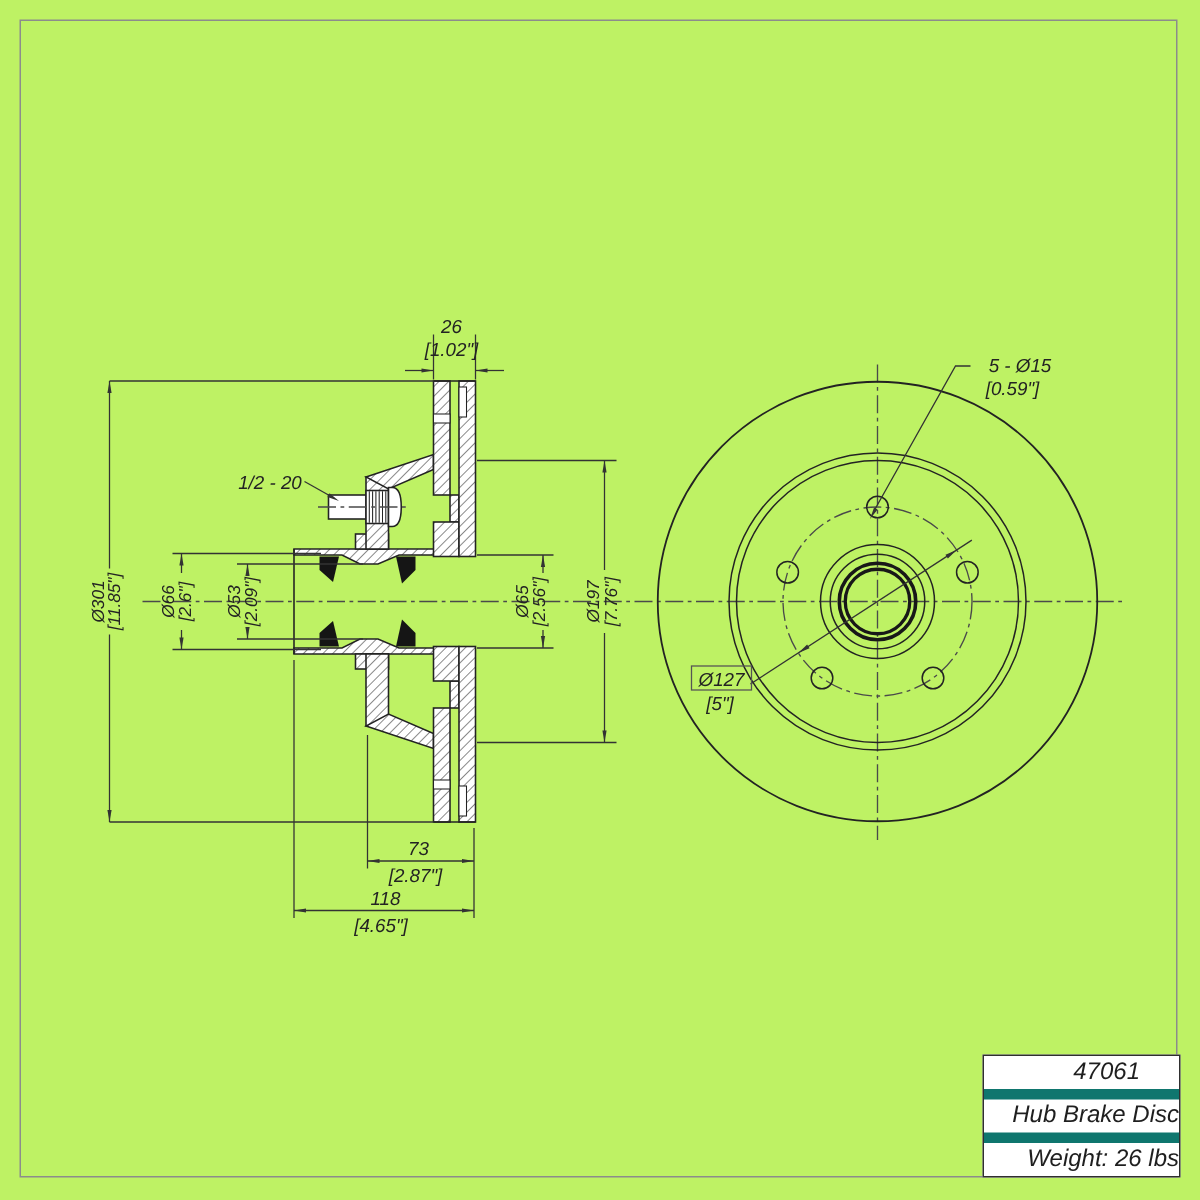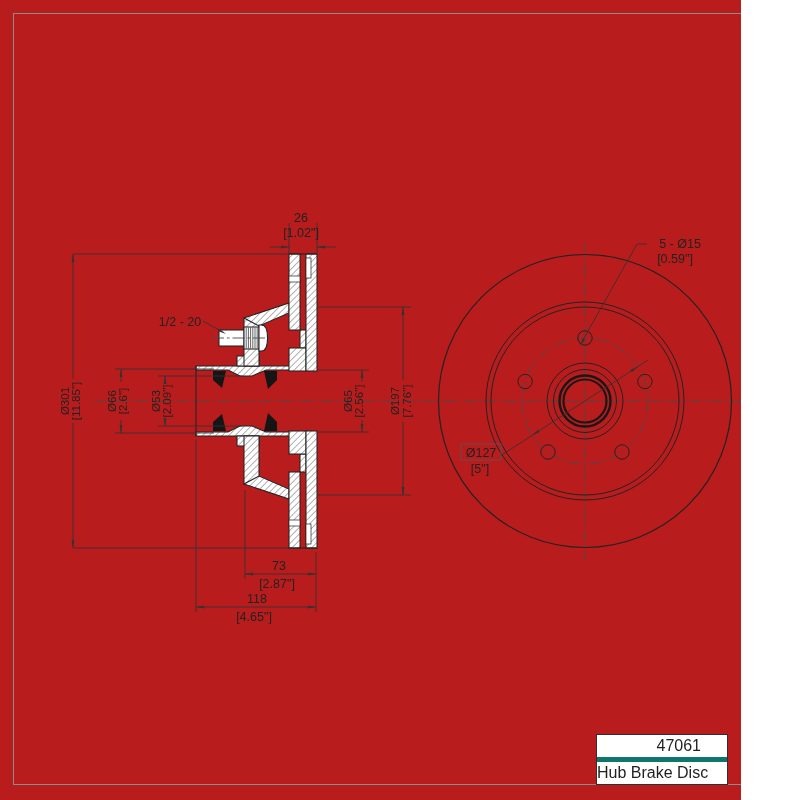--- a/index.html
+++ b/index.html
@@ -1,26 +1,26 @@
 <!DOCTYPE html>
 <html><head>
 <meta charset="utf-8">
 <style>
   html,body{margin:0;padding:0;background:#ffffff;}
-  .stage{position:relative;width:741px;height:800px;background:#b91c1c;overflow:hidden;
-         font-family:"Liberation Sans", sans-serif;}
+  .stage{position:relative;width:800px;height:800px;background:#bef264;overflow:hidden;
+         font-family:"Liberation Sans", sans-serif;font-style:italic;}
   .page-border{position:absolute;left:13px;top:13px;width:772px;height:772px;
                border:1.5px solid #8c8c8c;box-sizing:border-box;}
   svg{position:absolute;left:0;top:0;}
   svg text{font-family:"Liberation Sans", sans-serif;fill:#232323;}
   .dimtxt{font-size:12.5px;}
   .dimtxt-r{font-size:11.5px;}
   .title-block{position:absolute;right:13px;bottom:15px;width:130px;
                border:1px solid #2f2f2f;background:#fff;font-size:16px;color:#1f1f1f;}
-  .title-block .row{height:22px;line-height:22px;text-align:left;border-top:5px solid #0f766e;
+  .title-block .row{height:22px;line-height:22px;text-align:right;border-top:7px solid #0f766e;
                     white-space:nowrap;overflow:hidden;}
   .title-block .row:first-child{border-top:none;text-align:right;padding-right:26px;}
 </style>
 </head>
 <body>
 
 <div class="stage">
   <div class="page-border"></div>
 
   <svg width="800" height="800" viewBox="0 0 800 800">
@@ -214,14 +214,15 @@
       <text class="dimtxt" x="277" y="588" text-anchor="middle">[2.87"]</text>
 
       <text class="dimtxt" x="257" y="603" text-anchor="middle">118</text>
       <text class="dimtxt" x="254" y="621" text-anchor="middle">[4.65"]</text>
     </g>
   </svg>
 
   <div class="title-block">
     <div class="row">47061</div>
     <div class="row">Hub Brake Disc</div>
+    <div class="row">Weight: 26 lbs</div>
   </div>
 </div>
 
 </body></html>

